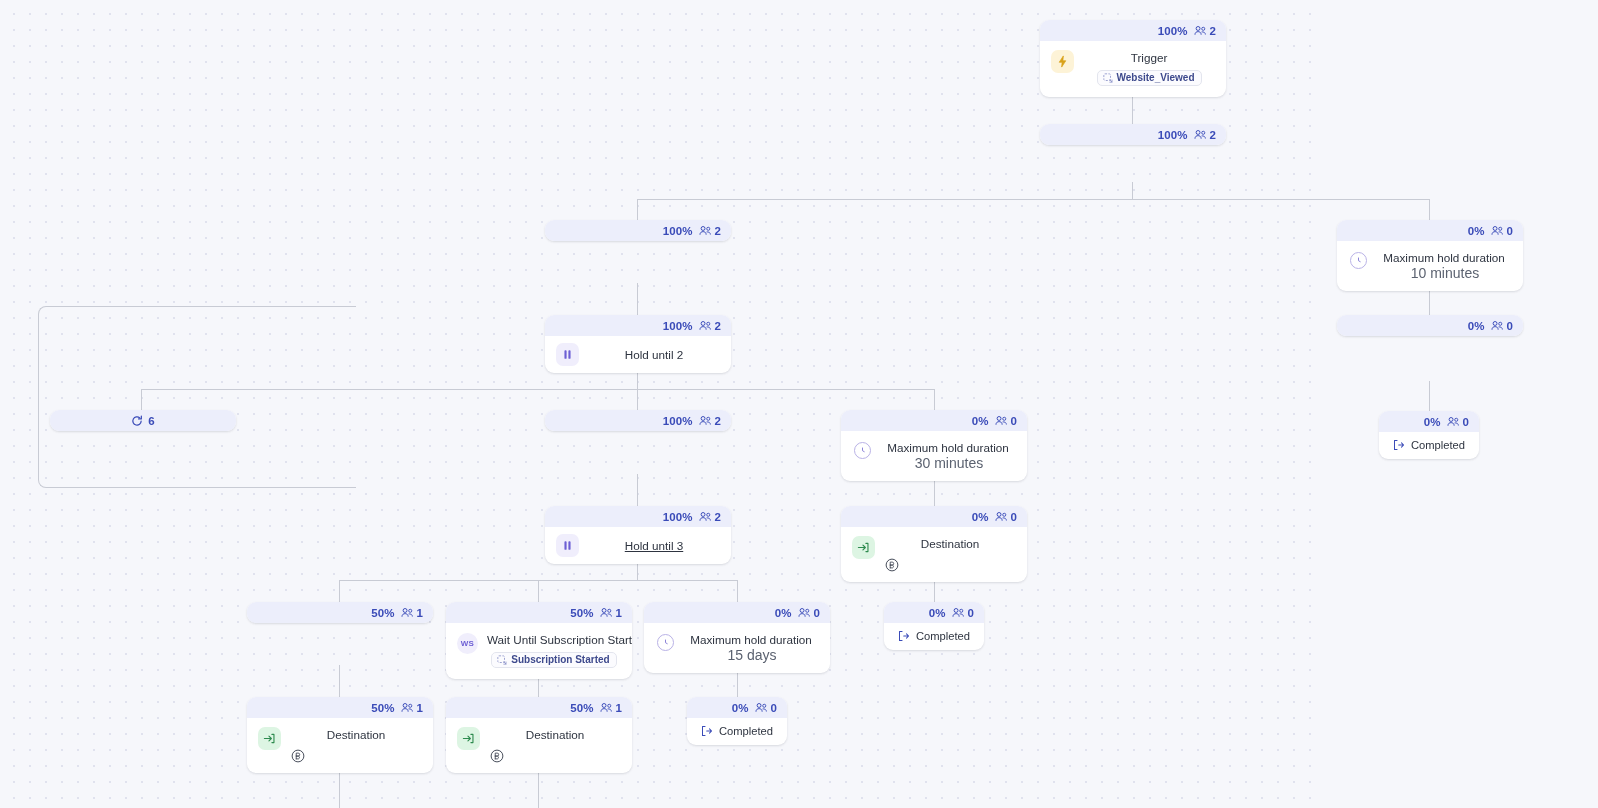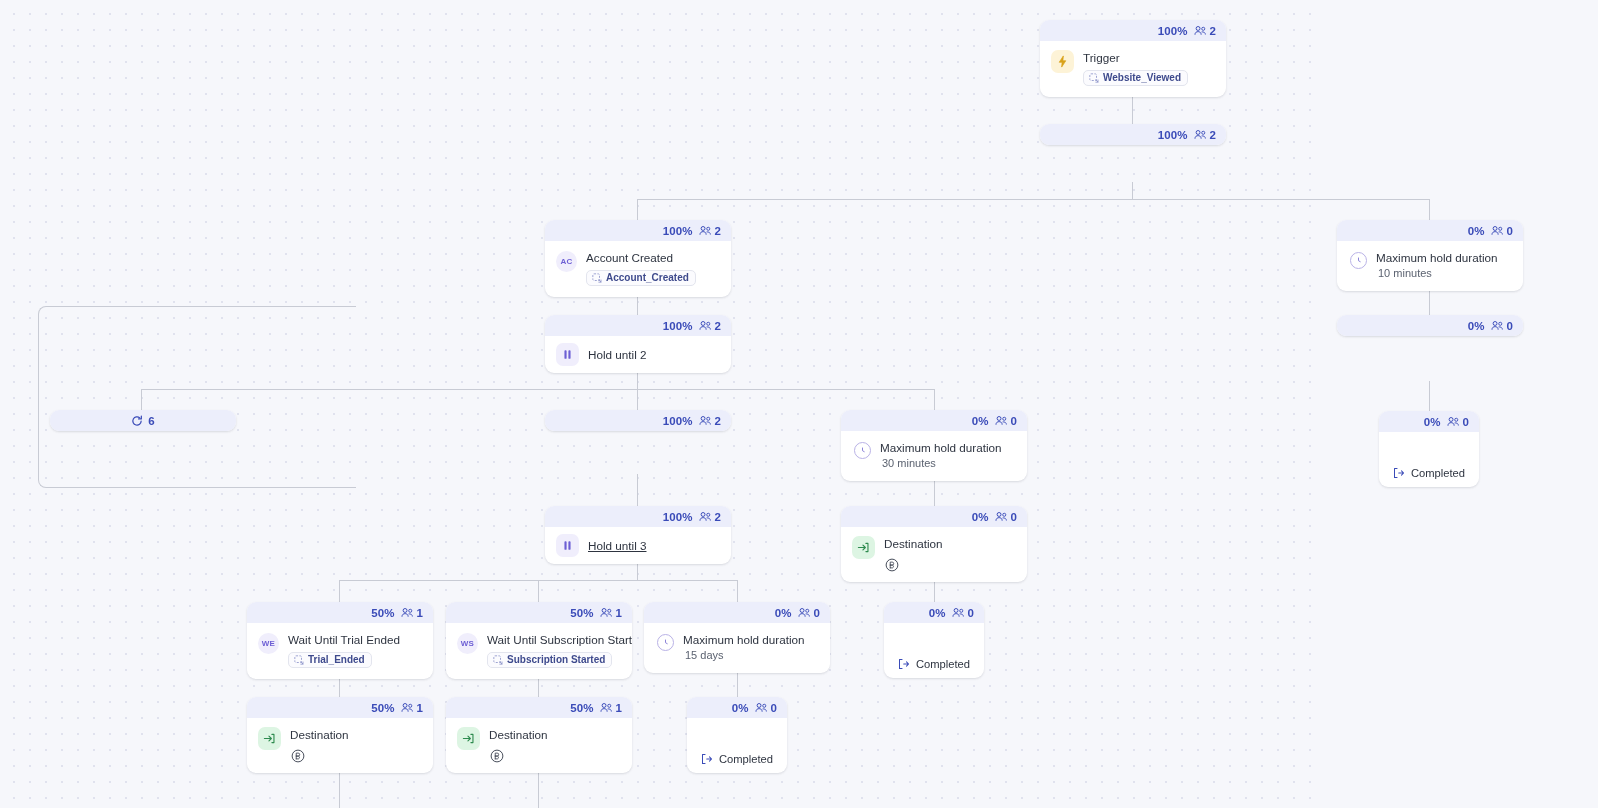--- a/index.html
+++ b/index.html
@@ -62,20 +62,21 @@
     gap: 3px;
     color: #3a4bb8;
   }
   .node-header .users svg { display: block; }
   .node-body {
     padding: 9px 11px 10px 11px;
     display: flex;
     align-items: flex-start;
     gap: 9px;
     min-height: 40px;
+    text-align: center;
   }
   .node-body.compact { padding: 7px 11px 7px 11px; min-height: 0; }
   .badge {
     flex: 0 0 auto;
     width: 21px;
     height: 21px;
     border-radius: 50%;
     background: #f0eefc;
     color: #6d5fd4;
     font-size: 8px;
@@ -112,21 +113,21 @@
     margin-left: 2px;
   }
   .node-text { flex: 1 1 auto; min-width: 0; }
   .node-title {
     font-size: 11.7px;
     color: #2e3440;
     line-height: 15px;
     white-space: nowrap;
   }
   .node-sub {
-    font-size: 11px;
+    font-size: 14px;
     color: #5b6270;
     line-height: 15px;
     margin-top: 1px;
     padding-left: 2px;
   }
   .chip {
     display: inline-flex;
     align-items: center;
     gap: 4px;
     margin-top: 5px;
@@ -155,21 +156,20 @@
     align-items: center;
     min-height: 0;
     gap: 6px;
   }
   .completed-label {
     font-size: 11.2px;
     color: #2e3440;
     display: inline-flex;
     align-items: center;
     gap: 6px;
-    margin-top: 28px;
   }
   .loop-head {
     display: inline-flex;
     align-items: center;
     gap: 5px;
     color: #3a4bb8;
   }
 </style>
 </head>
 <body>
@@ -267,33 +267,20 @@
       <span class="pct">100%</span>
       <span class="users">
         <svg width="13" height="11" viewBox="0 0 16 13" fill="none">
           <circle cx="5" cy="4" r="2.4" stroke="#3a4bb8" stroke-width="1.2"></circle>
           <circle cx="11.4" cy="4.4" r="1.9" stroke="#3a4bb8" stroke-width="1.1"></circle>
           <path d="M1.2 11.2c0-2.1 1.7-3.3 3.8-3.3s3.8 1.2 3.8 3.3" stroke="#3a4bb8" stroke-width="1.2" stroke-linecap="round"></path>
           <path d="M9.8 8.2c1.9-.3 4.2.6 4.2 2.8" stroke="#3a4bb8" stroke-width="1.1" stroke-linecap="round"></path>
         </svg>
         <span>2</span>
       </span>
-    </div>
-    <div class="node-body">
-      <div class="badge">AC</div>
-      <div class="node-text">
-        <div class="node-title">Account Created</div>
-        <div class="chip">
-          <svg width="10" height="10" viewBox="0 0 12 12" fill="none">
-            <rect x="1" y="1" width="8" height="8" rx="1.5" stroke="#8b93c9" stroke-width="1" stroke-dasharray="2.4 1.6"></rect>
-            <path d="M8.2 8.2l2.6 2.6M10.8 8.4v2.6h-2.6" stroke="#8b93c9" stroke-width="1" stroke-linecap="round"></path>
-          </svg>
-          <span>Account_Created</span>
-        </div>
-      </div>
     </div>
   </div>
 
   <div class="node" style="left:1337px; top:220px; width:186px;">
     <div class="node-header">
       <span class="pct">0%</span>
       <span class="users">
         <svg width="13" height="11" viewBox="0 0 16 13" fill="none">
           <circle cx="5" cy="4" r="2.4" stroke="#3a4bb8" stroke-width="1.2"></circle>
           <circle cx="11.4" cy="4.4" r="1.9" stroke="#3a4bb8" stroke-width="1.1"></circle>
@@ -498,33 +485,20 @@
       <span class="users">
         <svg width="13" height="11" viewBox="0 0 16 13" fill="none">
           <circle cx="5" cy="4" r="2.4" stroke="#3a4bb8" stroke-width="1.2"></circle>
           <circle cx="11.4" cy="4.4" r="1.9" stroke="#3a4bb8" stroke-width="1.1"></circle>
           <path d="M1.2 11.2c0-2.1 1.7-3.3 3.8-3.3s3.8 1.2 3.8 3.3" stroke="#3a4bb8" stroke-width="1.2" stroke-linecap="round"></path>
           <path d="M9.8 8.2c1.9-.3 4.2.6 4.2 2.8" stroke="#3a4bb8" stroke-width="1.1" stroke-linecap="round"></path>
         </svg>
         <span>1</span>
       </span>
     </div>
-    <div class="node-body">
-      <div class="badge">WE</div>
-      <div class="node-text">
-        <div class="node-title">Wait Until Trial Ended</div>
-        <div class="chip">
-          <svg width="10" height="10" viewBox="0 0 12 12" fill="none">
-            <rect x="1" y="1" width="8" height="8" rx="1.5" stroke="#8b93c9" stroke-width="1" stroke-dasharray="2.4 1.6"></rect>
-            <path d="M8.2 8.2l2.6 2.6M10.8 8.4v2.6h-2.6" stroke="#8b93c9" stroke-width="1" stroke-linecap="round"></path>
-          </svg>
-          <span>Trial_Ended</span>
-        </div>
-      </div>
-    </div>
   </div>
 
   <div class="node" style="left:446px; top:602px; width:186px;">
     <div class="node-header">
       <span class="pct">50%</span>
       <span class="users">
         <svg width="13" height="11" viewBox="0 0 16 13" fill="none">
           <circle cx="5" cy="4" r="2.4" stroke="#3a4bb8" stroke-width="1.2"></circle>
           <circle cx="11.4" cy="4.4" r="1.9" stroke="#3a4bb8" stroke-width="1.1"></circle>
           <path d="M1.2 11.2c0-2.1 1.7-3.3 3.8-3.3s3.8 1.2 3.8 3.3" stroke="#3a4bb8" stroke-width="1.2" stroke-linecap="round"></path>

